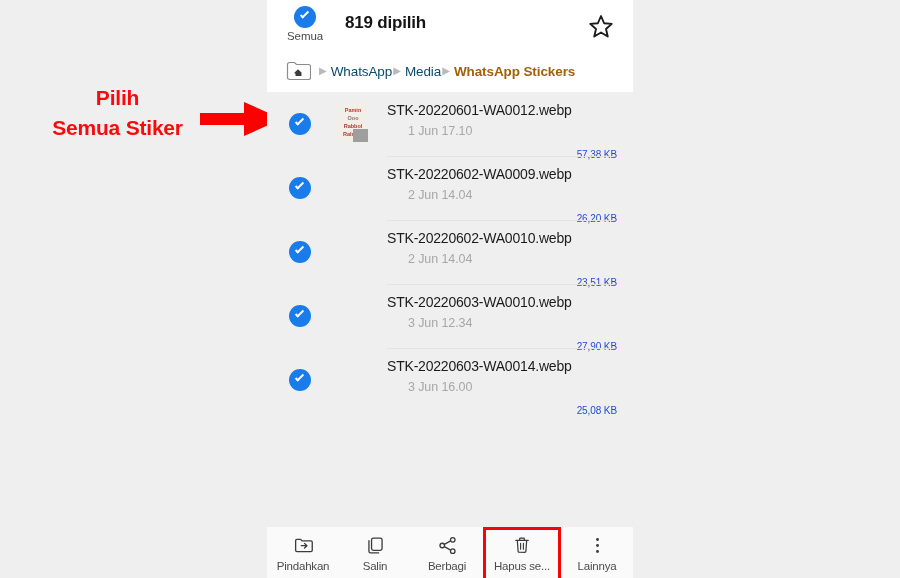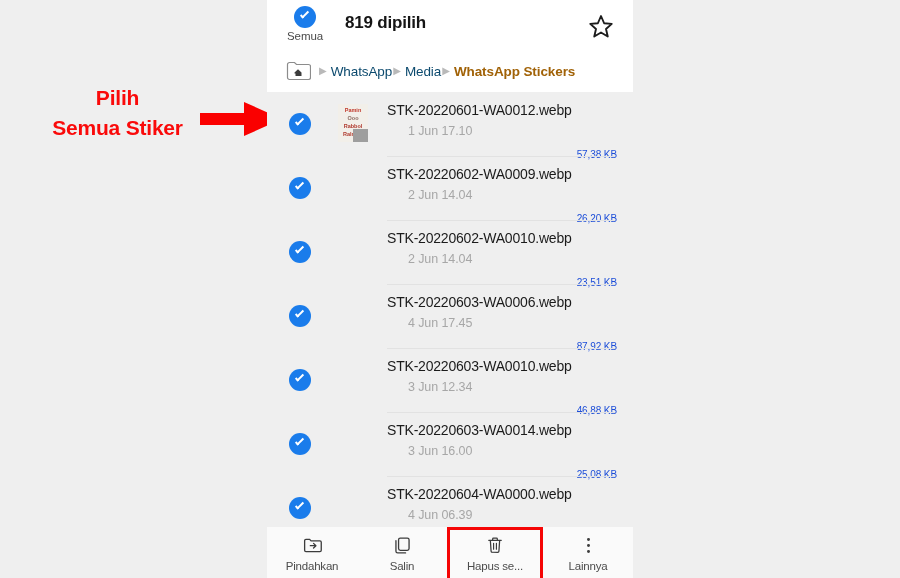--- a/index.html
+++ b/index.html
@@ -366,59 +366,41 @@
     <div class="file-row">
       <div class="row-checkbox check-circle"></div>
       <div class="row-main">
         <div class="row-divider"></div>
         <div class="file-name">STK-20220602-WA0010.webp</div>
         <div class="file-date">2 Jun 14.04</div>
         <div class="file-size">23,51 KB</div>
       </div>
     </div>
 
-    <div class="file-row">
-      <div class="row-checkbox check-circle"></div>
-      <div class="row-main">
-        <div class="row-divider"></div>
-        <div class="file-name">STK-20220603-WA0006.webp</div>
-        <div class="file-date">4 Jun 17.45</div>
-        <div class="file-size">87,92 KB</div>
-      </div>
-    </div>
 
     <div class="file-row">
       <div class="row-checkbox check-circle"></div>
       <div class="row-main">
         <div class="row-divider"></div>
         <div class="file-name">STK-20220603-WA0010.webp</div>
         <div class="file-date">3 Jun 12.34</div>
-        <div class="file-size">46,88 KB</div>
+        <div class="file-size">27,90 KB</div>
       </div>
     </div>
 
     <div class="file-row">
       <div class="row-checkbox check-circle"></div>
       <div class="row-main">
         <div class="row-divider"></div>
         <div class="file-name">STK-20220603-WA0014.webp</div>
         <div class="file-date">3 Jun 16.00</div>
         <div class="file-size">25,08 KB</div>
       </div>
     </div>
 
-    <div class="file-row">
-      <div class="row-checkbox check-circle"></div>
-      <div class="row-main">
-        <div class="row-divider"></div>
-        <div class="file-name">STK-20220604-WA0000.webp</div>
-        <div class="file-date">4 Jun 06.39</div>
-        <div class="file-size">47,78 KB</div>
-      </div>
-    </div>
 
   </div>
 
   <div id="bottom-toolbar">
 
     <div class="toolbar-item">
       <div class="toolbar-icon">
         <svg width="21" height="21" viewBox="0 0 24 24">
           <path d="M3 6.5 a1.5 1.5 0 0 1 1.5-1.5 h4.2 l1.7 1.8 h10.1 a1.5 1.5 0 0 1 1.5 1.5 v9.2 a1.5 1.5 0 0 1 -1.5 1.5 h-16 a1.5 1.5 0 0 1 -1.5 -1.5 Z" fill="none" stroke="#3c3c3c" stroke-width="1.5"></path>
           <path d="M9.5 12.2 h6 M13.2 9.6 L15.9 12.2 L13.2 14.8" fill="none" stroke="#3c3c3c" stroke-width="1.5" stroke-linecap="round" stroke-linejoin="round"></path>
@@ -430,20 +412,31 @@
     <div class="toolbar-item">
       <div class="toolbar-icon">
         <svg width="21" height="21" viewBox="0 0 24 24">
           <rect x="7.5" y="3.5" width="12" height="14" rx="2" fill="none" stroke="#3c3c3c" stroke-width="1.5"></rect>
           <path d="M15.5 20.5 h-9 a2 2 0 0 1 -2 -2 v-12" fill="none" stroke="#3c3c3c" stroke-width="1.5" stroke-linecap="round"></path>
         </svg>
       </div>
       <div class="toolbar-label">Salin</div>
     </div>
 
+    <div class="toolbar-item">
+      <div class="toolbar-icon">
+        <svg width="21" height="21" viewBox="0 0 24 24">
+          <circle cx="18" cy="5.5" r="2.6" fill="none" stroke="#3c3c3c" stroke-width="1.5"></circle>
+          <circle cx="6" cy="12" r="2.6" fill="none" stroke="#3c3c3c" stroke-width="1.5"></circle>
+          <circle cx="18" cy="18.5" r="2.6" fill="none" stroke="#3c3c3c" stroke-width="1.5"></circle>
+          <path d="M8.4 10.7 L15.6 6.8 M8.4 13.3 L15.6 17.2" fill="none" stroke="#3c3c3c" stroke-width="1.5"></path>
+        </svg>
+      </div>
+      <div class="toolbar-label">Berbagi</div>
+    </div>
 
     <div class="toolbar-item" id="toolbar-item-delete">
       <div class="toolbar-icon">
         <svg width="20" height="20" viewBox="0 0 24 24">
           <path d="M4.5 6.3 h15" stroke="#3c3c3c" stroke-width="1.5" stroke-linecap="round"></path>
           <path d="M9.2 6.3 v-1.6 a1 1 0 0 1 1-1 h3.6 a1 1 0 0 1 1 1 v1.6" fill="none" stroke="#3c3c3c" stroke-width="1.5"></path>
           <path d="M6.4 6.3 L7.3 19.4 a1.4 1.4 0 0 0 1.4 1.3 h6.6 a1.4 1.4 0 0 0 1.4 -1.3 L17.6 6.3" fill="none" stroke="#3c3c3c" stroke-width="1.5" stroke-linejoin="round"></path>
           <path d="M10.3 10 v7 M13.7 10 v7" stroke="#3c3c3c" stroke-width="1.4" stroke-linecap="round"></path>
         </svg>
       </div>

